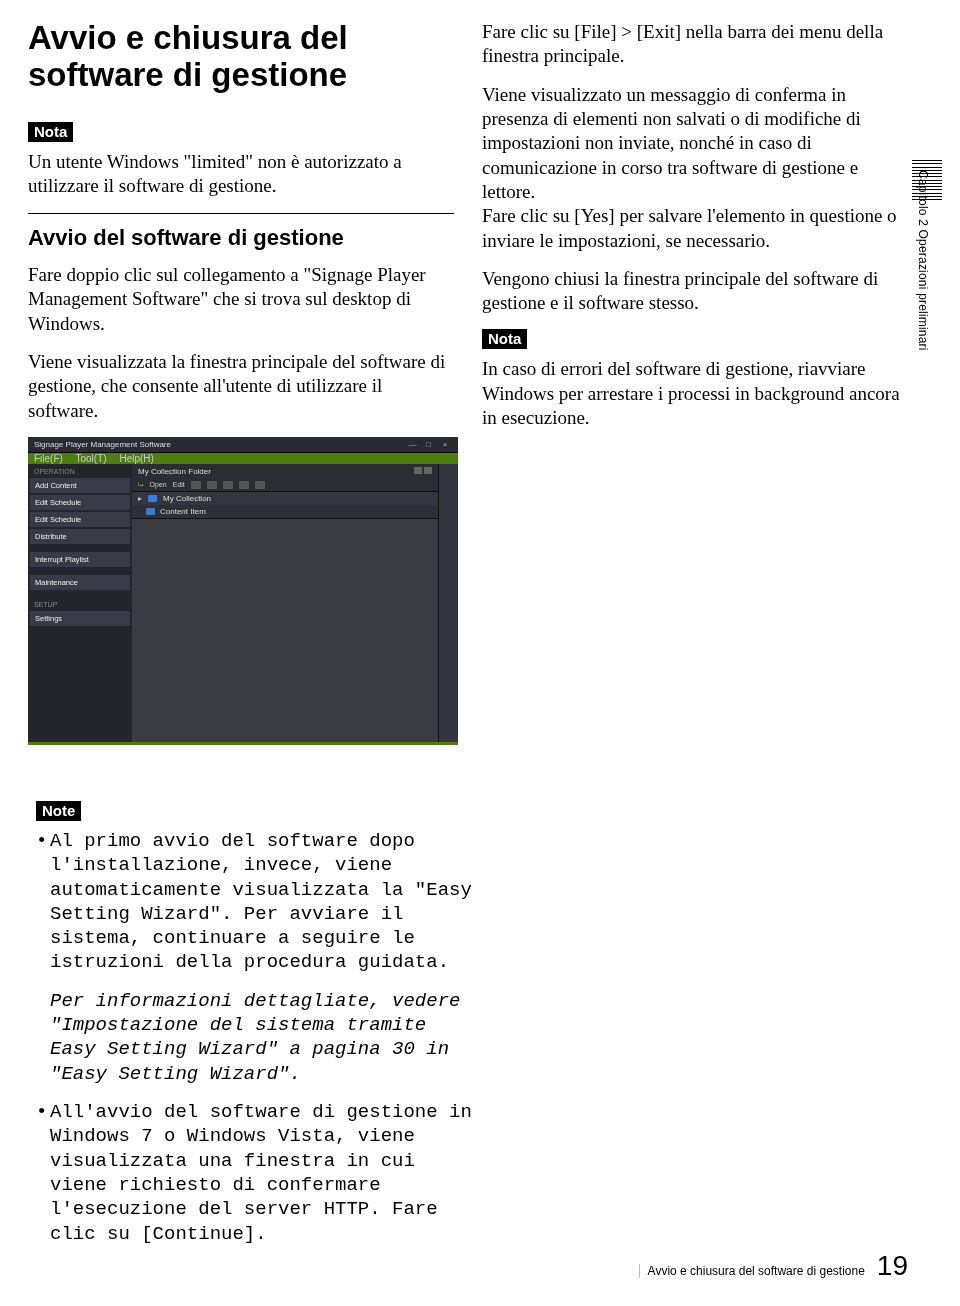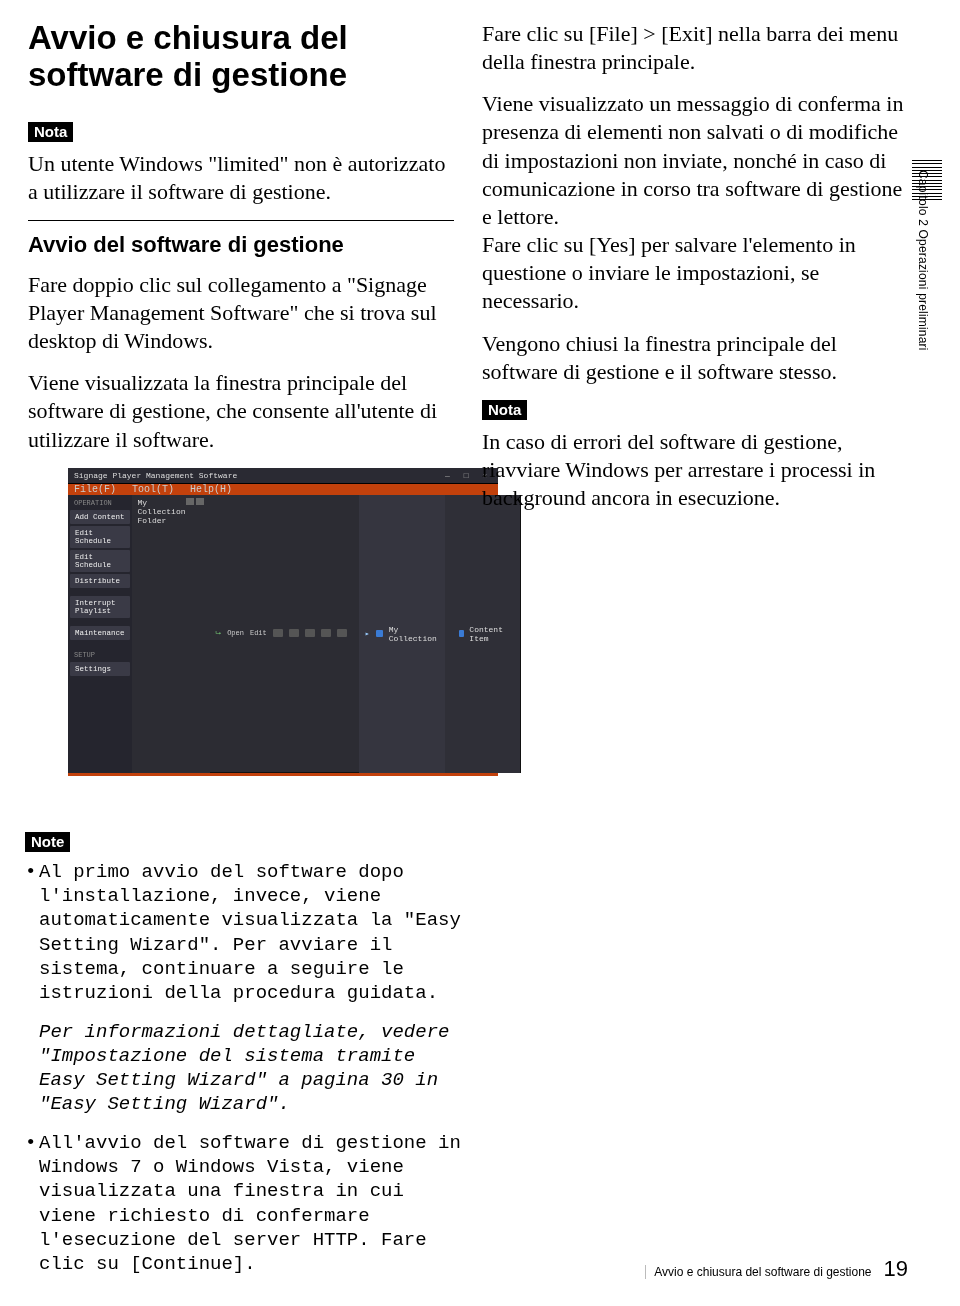--- a/index.html
+++ b/index.html
@@ -37,21 +37,21 @@
     display: inline-block;
     background: #000;
     color: #fff;
     font-family: Arial, Helvetica, sans-serif;
     font-weight: 700;
     font-size: 15px;
     padding: 1px 6px 2px 6px;
     margin-bottom: 8px;
   }
   p.body {
-    font-size: 22px;
+    font-size: 19px;
     line-height: 1.28;
     margin-bottom: 14px;
   }
   .hr {
     border: none;
     border-top: 1px solid #000;
     margin: 14px 0 10px 0;
   }
   .italic { font-style: italic; }
   .bullets {
@@ -108,34 +108,33 @@
     align-items: baseline;
     gap: 12px;
     font-family: Arial, Helvetica, sans-serif;
   }
   .footer .ftitle {
     font-size: 12px;
     padding-left: 8px;
     border-left: 1px solid #bbb;
   }
   .footer .fnum {
-    font-size: 22px;
+    font-size: 28px;
     margin-top: 20px;
   }
 
   
   .app-mock {
     width: 430px;
     height: 308px;
-    background: #c2410c;
-    font-family: Liberation Mono, monospace;
+    background: #4d7c0f;
+    font-family: Liberation Sans, sans-serif;
     color: #ddd;
     font-size: 8px;
     margin-bottom: 16px;
-    margin-left: 40px;
   }
   .app-mock .titlebar {
     display: flex;
     justify-content: space-between;
     padding: 3px 6px;
     background: #2a2a33;
     border-bottom: 1px solid #000;
   }
   .app-mock .win-controls span {
     display: inline-block; width: 14px; text-align: center; color: #aaa;
@@ -144,42 +143,42 @@
     padding: 0 6px;
     font-size: 10px;
     color: #ccc;
   }
   .app-mock .menubar span { margin-right: 10px; }
   .app-mock .body {
     display: flex;
     height: calc(100% - 30px);
   }
   .app-mock .sidebar {
-    width: 96px;
+    width: 104px;
     background: #25252e;
     display: flex;
     flex-direction: column;
   }
   .app-mock .sidebar .section {
     font-size: 7px; color: #888; padding: 4px 6px 2px 6px;
   }
   .app-mock .sidebar .item {
     background: #3a3a46;
     margin: 1px 2px;
     padding: 3px 5px;
     font-size: 7.5px;
     color: #eee;
     border-radius: 1px;
   }
   .app-mock .sidebar .gap { height: 6px; }
   .app-mock .main {
     flex: 1;
     background: #2c2c33;
     display: flex;
-    flex-direction: row;
+    flex-direction: column;
   }
   .app-mock .crumb {
     padding: 3px 6px;
     font-size: 8px;
     color: #ddd;
     display:flex; justify-content:space-between;
   }
   .app-mock .toolbar {
     padding: 2px 6px;
     display: flex;
@@ -325,21 +324,21 @@
     <p class="body">Fare clic su [File] &gt; [Exit] nella barra dei menu della finestra principale.</p>
     <p class="body" style="white-space:pre-line">Viene visualizzato un messaggio di conferma in presenza di elementi non salvati o di modifiche di impostazioni non inviate, nonché in caso di comunicazione in corso tra software di gestione e lettore.
 Fare clic su [Yes] per salvare l'elemento in questione o inviare le impostazioni, se necessario.</p>
     <p class="body">Vengono chiusi la finestra principale del software di gestione e il software stesso.</p>
 
     <div class="nota-badge">Nota</div>
     <p class="body">In caso di errori del software di gestione, riavviare Windows per arrestare i processi in background ancora in esecuzione.</p>
   </div>
 </div>
 
-<div style="padding-left:25px;">
+<div style="padding-left:36px;">
   <div class="notes-block">
     <div class="note-badge">Note</div>
     <ul class="bullets">
       <li>
         <p>Al primo avvio del software dopo l'installazione, invece, viene automaticamente visualizzata la "Easy Setting Wizard". Per avviare il sistema, continuare a seguire le istruzioni della procedura guidata.</p>
         <p class="italic">Per informazioni dettagliate, vedere "Impostazione del sistema tramite Easy Setting Wizard" a pagina 30 in "Easy Setting Wizard".</p>
       </li>
       <li>
         <p>All'avvio del software di gestione in Windows 7 o Windows Vista, viene visualizzata una finestra in cui viene richiesto di confermare l'esecuzione del server HTTP. Fare clic su [Continue].</p>
       </li>

